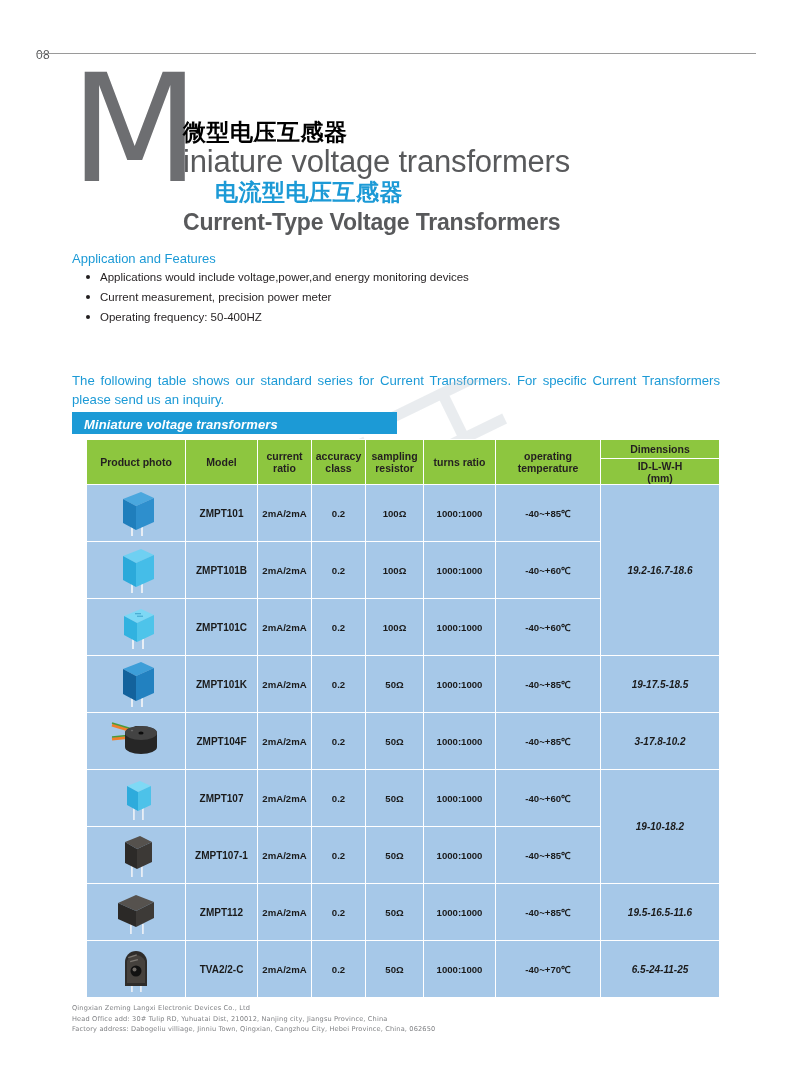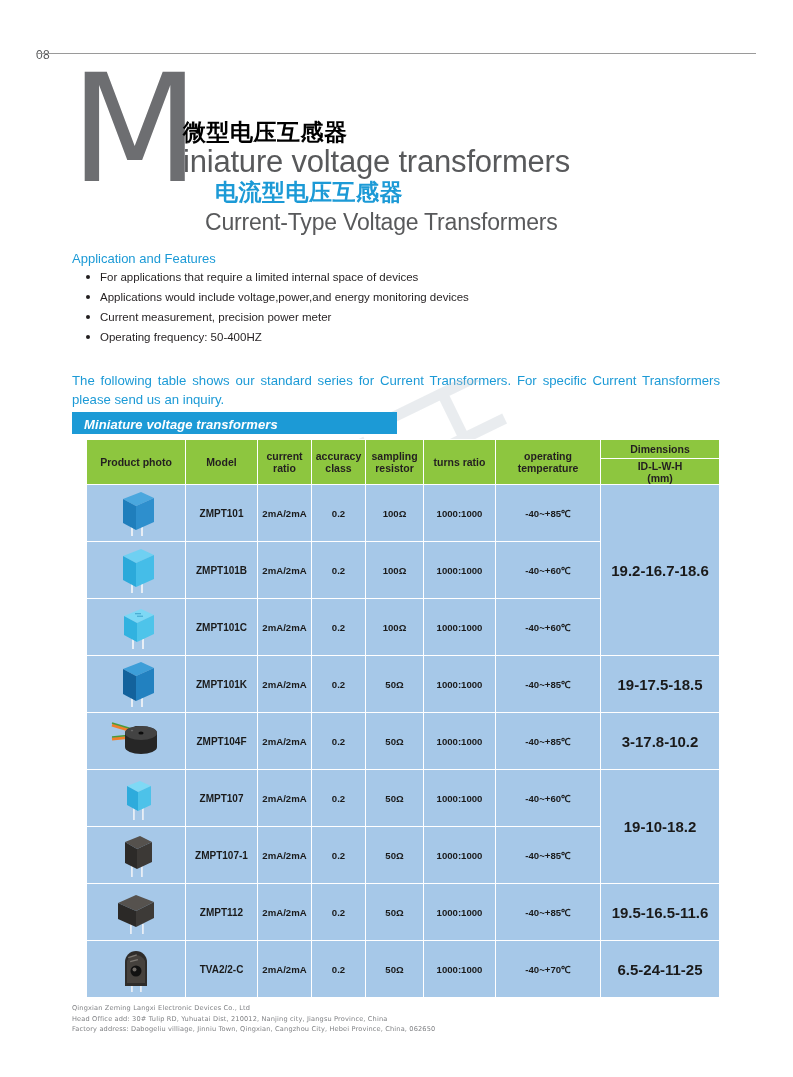--- a/index.html
+++ b/index.html
@@ -80,24 +80,23 @@
     font-size: 23px;
     line-height: 30px;
     font-weight: bold;
     color: #1c9ad6;
     letter-spacing: .5px;
     margin-left: 32px;
   }
   .t-en2 {
     font-size: 23px;
     line-height: 31px;
-    font-weight: 400;
+    font-weight: 700;
     color: #58595b;
     letter-spacing: -.2px;
-    margin-left: 22px;
   }
 
   
   .app-title {
     position: absolute;
     left: 72px; top: 251px;
     font-size: 13px;
     color: #1c9ad6;
   }
   .feat-list {
@@ -201,21 +200,22 @@
     color: #1a1a1a;
     height: 52px;
   }
   .tbl tbody td.photo-cell {
     padding: 2px 0;
   }
   .tbl tbody td.model-cell {
     font-size: 10px;
   }
   .tbl tbody td.dim-cell {
-    font-size: 15px;
+    font-size: 10px;
+    font-style: italic;
   }
 
   
   col.c-photo { width: 99px; }
   col.c-model { width: 72px; }
   col.c-cur   { width: 54px; }
   col.c-acc   { width: 54px; }
   col.c-samp  { width: 58px; }
   col.c-turn  { width: 72px; }
   col.c-temp  { width: 105px; }
@@ -255,24 +255,20 @@
     <div class="t-cn1">微型电压互感器</div>
     <div class="t-en1">iniature voltage transformers</div>
     <div class="t-cn2">电流型电压互感器</div>
     <div class="t-en2">Current-Type Voltage Transformers</div>
   </div>
 </div>
 
 <div class="app-title">Application and Features</div>
 
 <div class="feat-list">
-  <div class="feat-row">
-    <span class="feat-bullet"></span>
-    <span class="feat-text">For applications that require a limited internal space of devices</span>
-  </div>
   <div class="feat-row">
     <span class="feat-bullet"></span>
     <span class="feat-text">Applications would include voltage,power,and energy monitoring devices</span>
   </div>
   <div class="feat-row">
     <span class="feat-bullet"></span>
     <span class="feat-text">Current measurement,  precision power meter</span>
   </div>
   <div class="feat-row">
     <span class="feat-bullet"></span>

